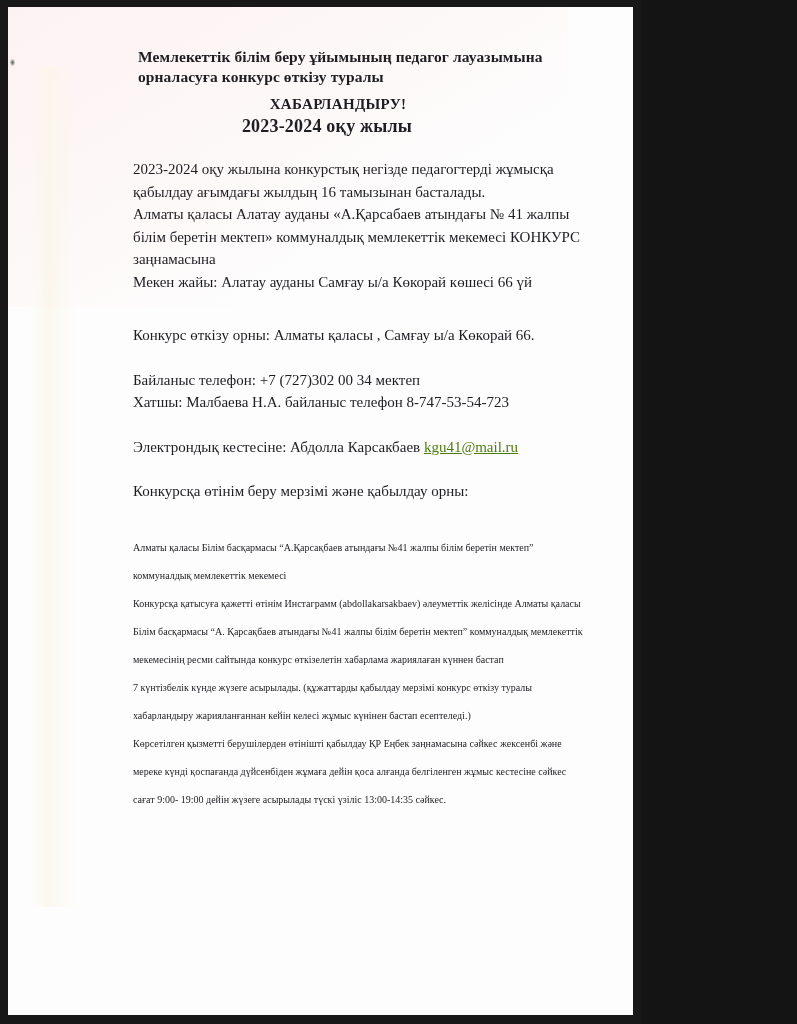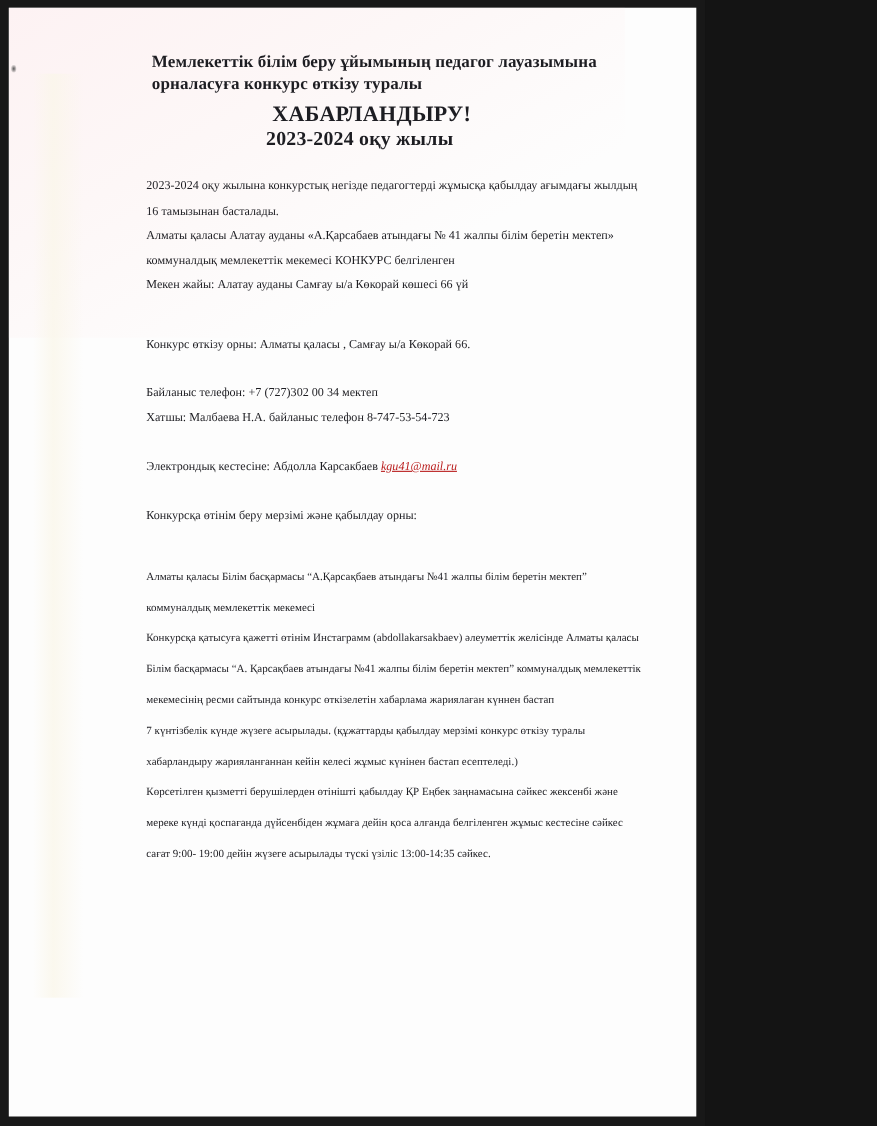--- a/index.html
+++ b/index.html
@@ -82,54 +82,53 @@
   .doc-title {
     font-weight: bold;
     font-size: 15.5px;
     line-height: 20px;
     letter-spacing: .1px;
     margin: 0 0 0 5px;
     max-width: 565px;
   }
   .doc-subtitle {
     font-weight: bold;
-    font-size: 20px;
+    font-size: 15px;
     line-height: 22px;
     text-align: center;
     margin: 6px 0 0 0;
     padding-right: 40px;
     letter-spacing: .3px;
   }
   .doc-year {
     font-weight: bold;
     font-size: 18px;
     line-height: 20px;
     text-align: center;
     margin: 1px 0 0 0;
     padding-right: 62px;
     letter-spacing: .2px;
   }
 
   
   .body-block {
-    font-size: 11px;
+    font-size: 15px;
     line-height: 22.5px;
     max-width: 600px;
     margin: 0;
   }
   .gap-lg { height: 22px; }
   .gap-sm { height: 9px; }
 
   .para { margin: 0; }
   .para b, .para strong { font-weight: normal; }
 
   .email-link {
     text-decoration: underline;
-    color: #b91c1c;
-    font-style: italic;
+    color: #4d7c0f;
   }
 
   .dense {
     font-size: 10px;
     line-height: 28px;
     max-width: 612px;
   }
 </style>
 </head>
 <body>
@@ -147,21 +146,21 @@
       <div class="doc-subtitle">ХАБАРЛАНДЫРУ!</div>
       <div class="doc-year">2023-2024 оқу жылы</div>
 
       <div class="gap-lg"></div>
 
       <div class="body-block">
         <p class="para">
           <span>2023-2024 оқу жылына конкурстық негізде педагогтерді жұмысқа қабылдау ағымдағы жылдың 16 тамызынан басталады.</span>
         </p>
         <p class="para">
-          <span>Алматы қаласы  Алатау ауданы  «А.Қарсабаев атындағы № 41 жалпы білім беретін мектеп» коммуналдық мемлекеттік мекемесі </span><b>КОНКУРС</b><span> белгіленген</span>
+          <span>Алматы қаласы  Алатау ауданы  «А.Қарсабаев атындағы № 41 жалпы білім беретін мектеп» коммуналдық мемлекеттік мекемесі </span><b>КОНКУРС</b><span> заңнамасына</span>
         </p>
         <p class="para">
           <b>Мекен жайы:</b><span> Алатау ауданы Самғау ы/а Көкорай көшесі 66 үй</span>
         </p>
       </div>
 
       <div class="gap-lg"></div>
       <div class="gap-sm"></div>
 
       <div class="body-block">

